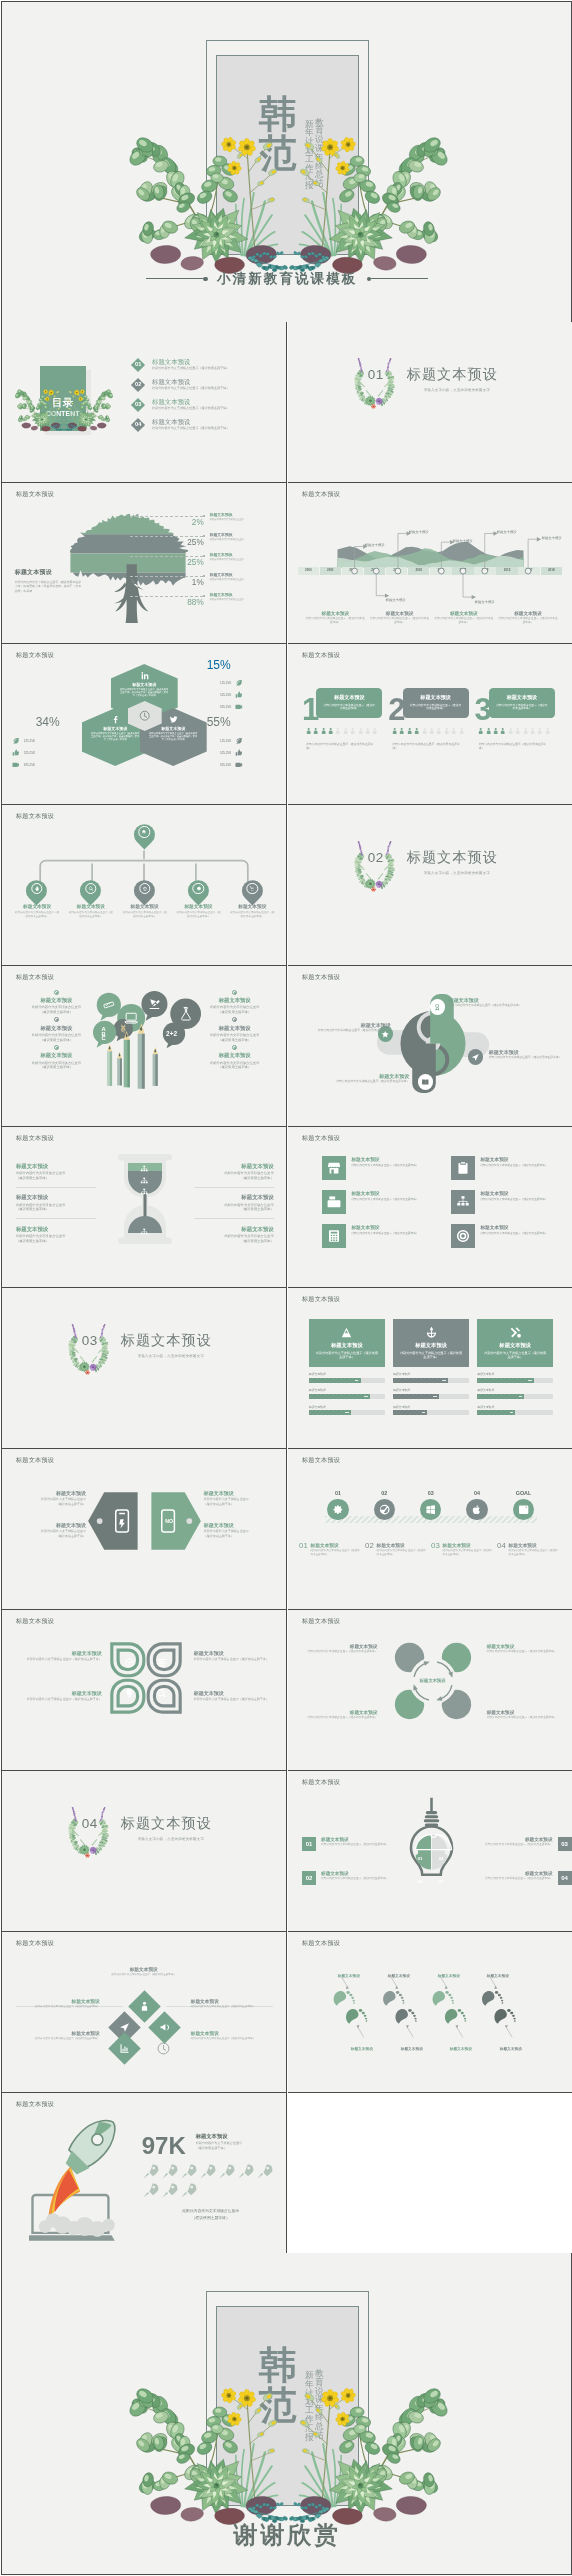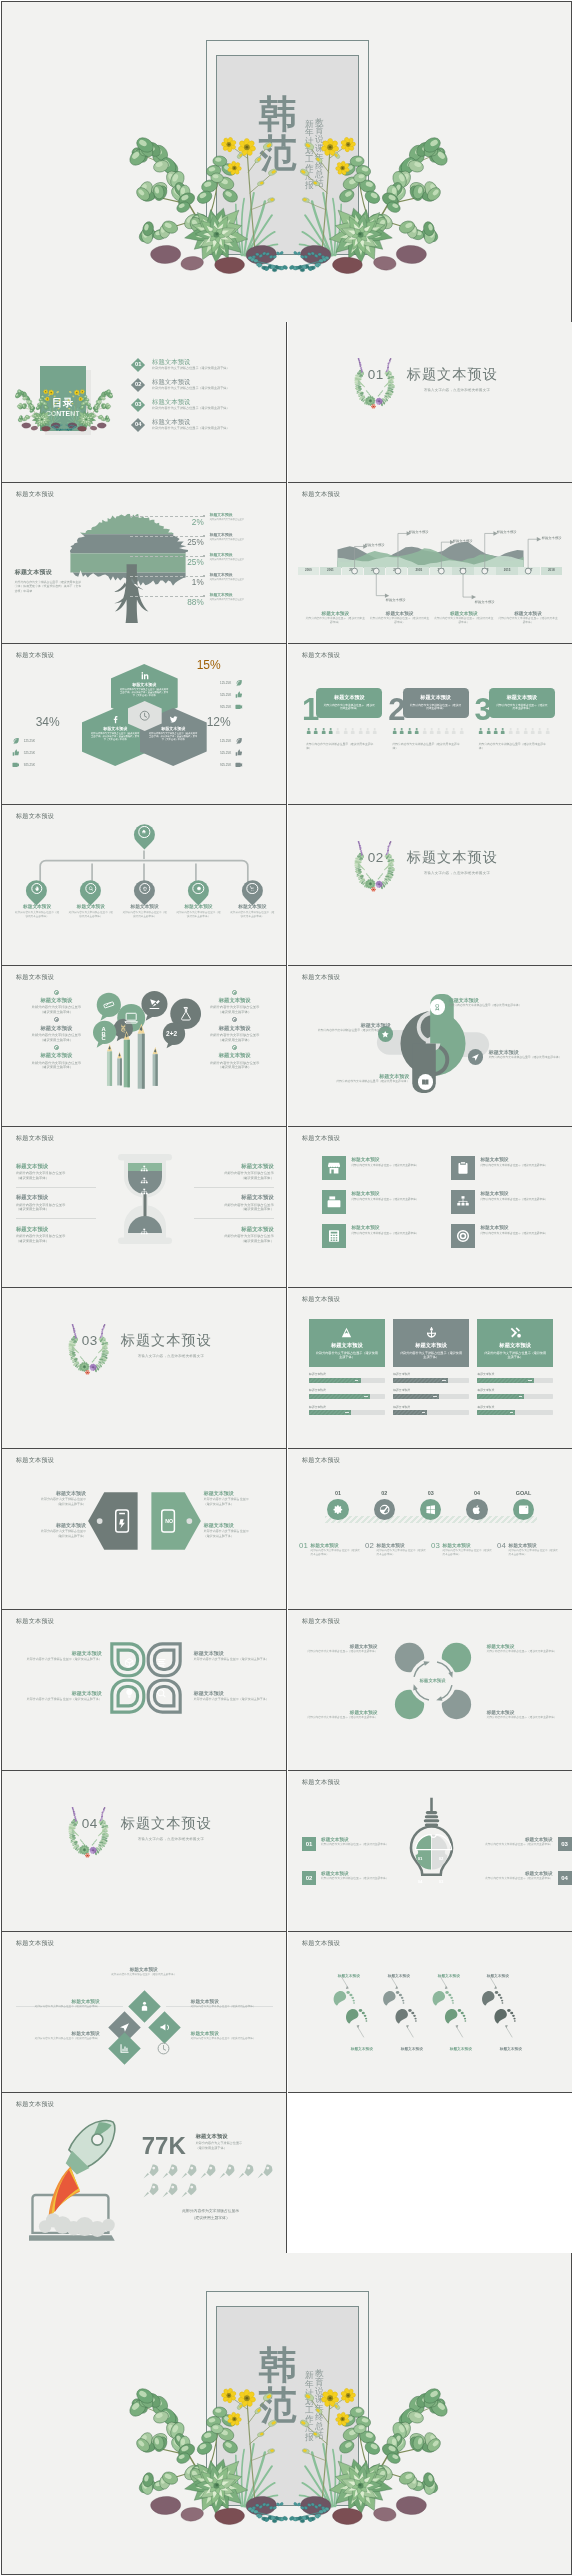--- a/index.html
+++ b/index.html
@@ -86,21 +86,21 @@
 .hx{position:absolute;width:67px;height:58px;clip-path:polygon(50% 0,100% 25%,100% 75%,50% 100%,0 75%,0 25%);display:flex;flex-direction:column;align-items:center;padding-top:7.1px}
 .hx0{left:29px;top:0;background:#76a48d}
 .hx1{left:0;top:44px;background:#76a48d}
 .hx2{left:58px;top:44px;background:#7d8c8b}
 .hx-ic{width:9.3px;height:9.3px;margin-bottom:1.4px}
 .hx-t{font-size:4px;color:#fff;font-weight:600}
 .hx-d{font-size:2.3px;line-height:3px;color:#fff;text-align:center;padding:0 9.3px;margin-top:1.4px}
 .hx-mid{position:absolute;left:46px;top:37px;width:34px;height:30px;clip-path:polygon(50% 0,100% 25%,100% 75%,50% 100%,0 75%,0 25%);background:#dfe1df;display:flex;align-items:center;justify-content:center}
 .hx-mid svg{width:11.4px;height:11.4px}
 .hx-p{position:absolute;font-size:12px;font-weight:400}
-.hx-p0{left:195px;top:14.2px;color:#a16207}
+.hx-p0{left:205px;top:14.2px;color:#0369a1}
 .hx-p1{left:34px;top:71px;color:#6f7b78}
 .hx-p2{left:205px;top:71px;color:#6f7b78}
 .hs{position:absolute;width:50px}
 .hs-l{left:10px;top:91px}
 .hs-r{left:214px;top:91px}
 .hs-tr{left:214px;top:33px;width:50px}
 .hs-tr .hsrow{flex-direction:row-reverse;justify-content:flex-end}
 .hs-tr span{margin:0 4.3px 0 0}
 .hs-r .hsrow{flex-direction:row-reverse;justify-content:flex-end}
 .hs-r span{margin:0 4.3px 0 0}
@@ -717,20 +717,27 @@
             <ellipse cx="200" cy="179.9" rx="2.6" ry="2" transform="rotate(-16 200 179.9)" fill="#49999a" stroke="#2d6b6b" stroke-width=".3"></ellipse>
             <ellipse cx="205" cy="184" rx="2.6" ry="2" transform="rotate(-23 205 184)" fill="#49999a" stroke="#2d6b6b" stroke-width=".3"></ellipse>
             <ellipse cx="210" cy="183.8" rx="2.6" ry="2" transform="rotate(-16 210 183.8)" fill="#49999a" stroke="#2d6b6b" stroke-width=".3"></ellipse>
             <ellipse cx="215" cy="179.1" rx="2.6" ry="2" transform="rotate(38 215 179.1)" fill="#49999a" stroke="#2d6b6b" stroke-width=".3"></ellipse>
             <ellipse cx="220" cy="178.4" rx="2.6" ry="2" transform="rotate(-31 220 178.4)" fill="#49999a" stroke="#2d6b6b" stroke-width=".3"></ellipse>
 </g>
         </defs>
   <use href="#pl" x="0" y="0"></use>
   <use href="#pl" transform="translate(460,0) scale(-1,1)"></use>
  </svg>
+ <div class="cv-footer">
+   <span class="cv-fl"></span>
+   <span class="cv-fd"></span>
+   <span class="cv-ft">小清新教育说课模板</span>
+   <span class="cv-fd"></span>
+   <span class="cv-fl"></span>
+ </div>
 </div>
 <div class="grid">
 <div class="cell rb bb" style="left:0px;top:0px">
         <div class="toc-shadow"></div>
         <div class="toc-box">
           <div class="toc-box-t">目录</div>
           <div class="toc-box-s">CONTENT</div>
         </div>
         <svg class="toc-plant" viewBox="0 0 460 230">
           <use href="#pl"></use>
@@ -954,21 +961,21 @@
           </div>
           <div class="hx-mid">
             <svg viewBox="0 0 24 24">
               <circle cx="12" cy="12" r="9.4" fill="none" stroke="#6f7b78" stroke-width="1.6"></circle>
               <path d="M11.2 6h1.6v6.4l4 2.3-.8 1.4-4.8-2.8Z" fill="#6f7b78"></path>
             </svg>
           </div>
         </div>
         <div class="hx-p hx-p0">15%</div>
         <div class="hx-p hx-p1">34%</div>
-        <div class="hx-p hx-p2">12%</div>
+        <div class="hx-p hx-p2">55%</div>
         <div class="hs hs-l">
           <div class="hsrow">
             <svg class="ic sm" viewBox="0 0 24 24">
               <path d="M20.6 3c-8.4-1-14.8 2-15.6 8-.4 3 .7 5.3 2 6.7l-2.4 3.1 1.6 1.2 2.3-3c1.7 1 4.2 1.4 6.5.4 5-2.1 6.7-9.9 5.6-16.4ZM7.4 16.6C5 13.4 7.4 6.4 17.8 5.2 10 7.6 7.7 12.6 7.4 16.6Z"></path>
             </svg>
             <span>125.25K</span>
           </div>
           <div class="hsrow">
             <svg class="ic sm" viewBox="0 0 24 24">
               <path d="M6.6 10H3.2c-.6 0-1.1.5-1.1 1.1v8.8c0 .6.5 1.1 1.1 1.1h3.4Zm1.6-.4 4-7.2c.3-.5.8-.7 1.3-.5.9.3 1.6 1.2 1.6 2.2v3.5h4.7c1.2 0 2.1 1.1 1.8 2.3l-1.9 8.2c-.2.8-.9 1.4-1.8 1.4H8.2Z"></path>
@@ -2145,21 +2152,21 @@
           <path d="M52 62C38 78 30 100 28 122c10-14 24-26 36-32Z" fill="#f2c13b"></path>
           <path d="M50 64C38 80 32 100 32 118c8-12 20-24 30-30Z" fill="#e8593a"></path>
           <circle cx="30" cy="128" r="9" fill="#d9dcd9"></circle>
           <circle cx="42" cy="134" r="11" fill="#d9dcd9"></circle>
           <circle cx="56" cy="138" r="9" fill="#d9dcd9"></circle>
           <circle cx="70" cy="136" r="12" fill="#d9dcd9"></circle>
           <circle cx="86" cy="139" r="10" fill="#d9dcd9"></circle>
           <circle cx="20" cy="136" r="8" fill="#d9dcd9"></circle>
           <circle cx="100" cy="134" r="8" fill="#d9dcd9"></circle>
         </svg>
-        <div class="rk-big">77K</div>
+        <div class="rk-big">97K</div>
         <div class="rk-tx">
           <div class="rk-t">标题文本预设</div>
           <div class="rk-d">此部分内容作为文字排版占位显示</div>
           <div class="rk-n">（建议使用主题字体）</div>
         </div>
         <div class="rk-icons">
           <span class="rk-s"><svg viewBox="0 0 24 24">
               <path d="M15 2c3 0 5.6 1 6.6 2.2 1 1.2 1.6 3.8 1.6 6.8 0 0-3 4.6-7.6 7.6l-5.2-5.2C13 9.6 15 2 15 2Z"></path>
               <circle cx="16.6" cy="7.2" r="2" fill="#f2f2f0"></circle>
               <path d="M8 14 2 22l8-6Z"></path>
@@ -2218,15 +2225,16 @@
 <div class="closing">
  <div class="cl-frame-outer"></div>
  <div class="cl-frame-inner"></div>
  <div class="cl-title">韩范</div>
  <div class="cl-sub1">教育说课 年终总结</div>
  <div class="cl-sub2">新年计划 工作汇报</div>
  <svg class="cl-plant" viewBox="0 0 460 230">
   <use href="#pl" x="0" y="0"></use>
   <use href="#pl" transform="translate(460,0) scale(-1,1)"></use>
  </svg>
+ <div class="cl-thanks">谢谢欣赏</div>
 </div>
 </div>
 
 
 </body></html>

